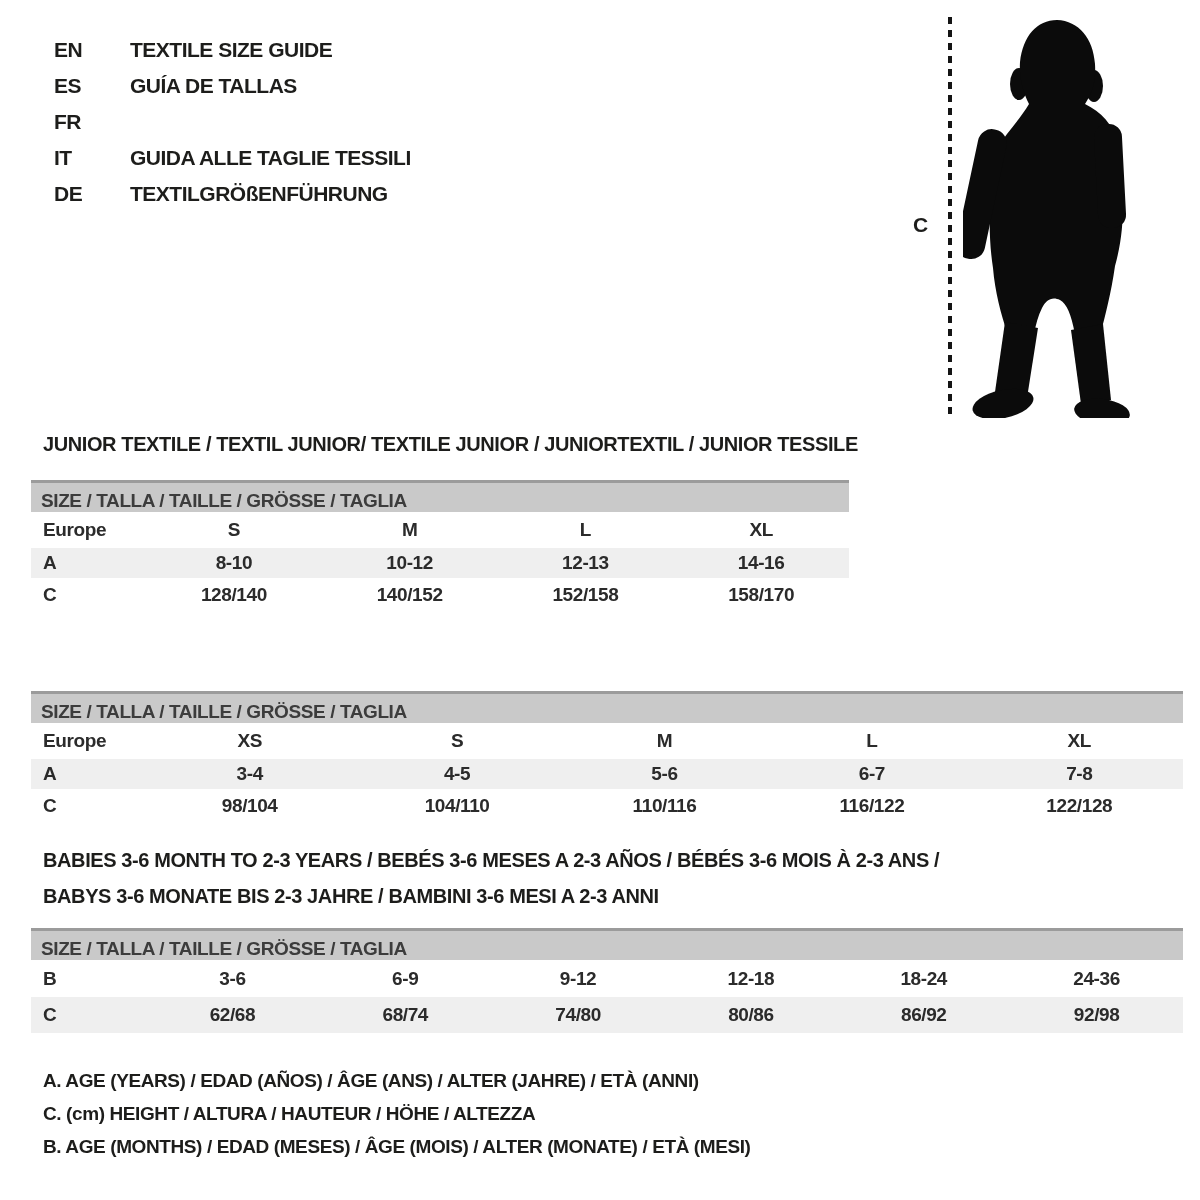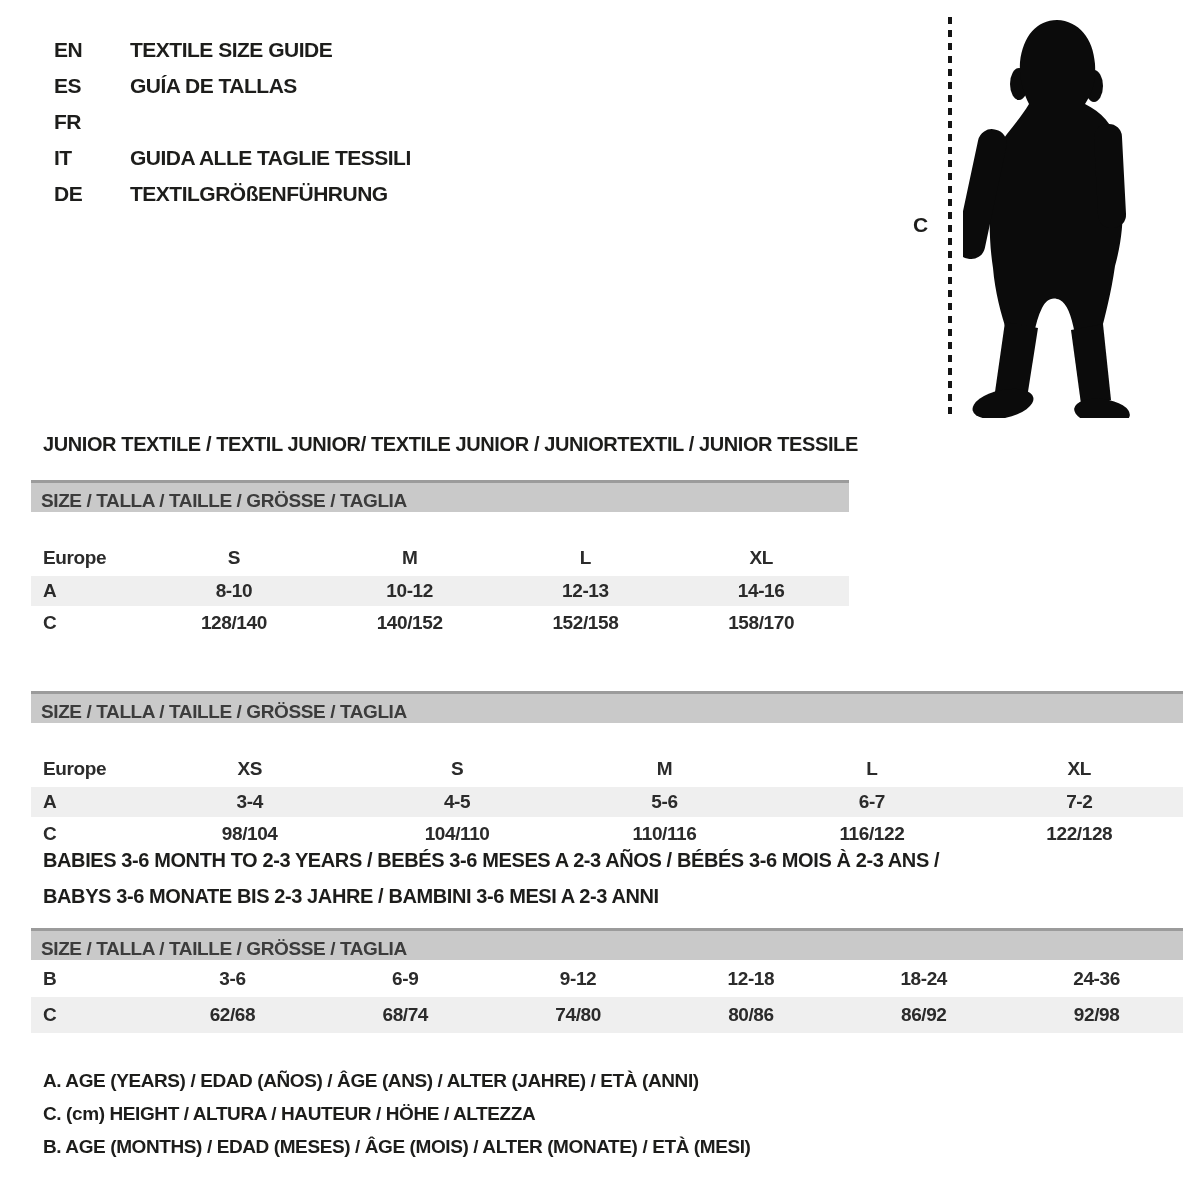--- a/index.html
+++ b/index.html
@@ -48,21 +48,21 @@
     padding-left: 10px;
     font-weight: 700; font-size: 19px; letter-spacing: -0.4px;
     color: #3c3c3c;
   }
   .trow { display: grid; align-items: center; }
   .t1 .trow { grid-template-columns: 115px repeat(4, 1fr); }
   .t2 .trow { grid-template-columns: 115px repeat(5, 1fr); }
   .t3 .trow { grid-template-columns: 115px repeat(6, 1fr); }
   .cell { text-align: center; font-size: 19px; font-weight: 700; letter-spacing: -0.4px; color: #2b2b2b; }
   .cell.first { text-align: left; padding-left: 12px; }
-  .row-head { height: 36px; margin-top: 28px; }
+  .row-head { height: 36px; }
   .row-a { height: 30px; background: var(--row-alt, #efefef); }
   .row-c { height: 34px; }
   .t3 .row-b { height: 37px; }
   .t3 .row-c3 { height: 36px; background: var(--row-alt, #efefef); }
 
   
   .legend { position: absolute; left: 43px; top: 1064px; }
   .legend-line {
     font-weight: 700; font-size: 19px; letter-spacing: -0.4px;
     line-height: 33px; white-space: nowrap;
@@ -180,21 +180,21 @@
       <span class="cell">M</span>
       <span class="cell">L</span>
       <span class="cell">XL</span>
     </div>
     <div class="trow row-a">
       <span class="cell first">A</span>
       <span class="cell">3-4</span>
       <span class="cell">4-5</span>
       <span class="cell">5-6</span>
       <span class="cell">6-7</span>
-      <span class="cell">7-2</span>
+      <span class="cell">7-8</span>
     </div>
     <div class="trow row-c">
       <span class="cell first">C</span>
       <span class="cell">98/104</span>
       <span class="cell">104/110</span>
       <span class="cell">110/116</span>
       <span class="cell">116/122</span>
       <span class="cell">122/128</span>
     </div>
   </div>

